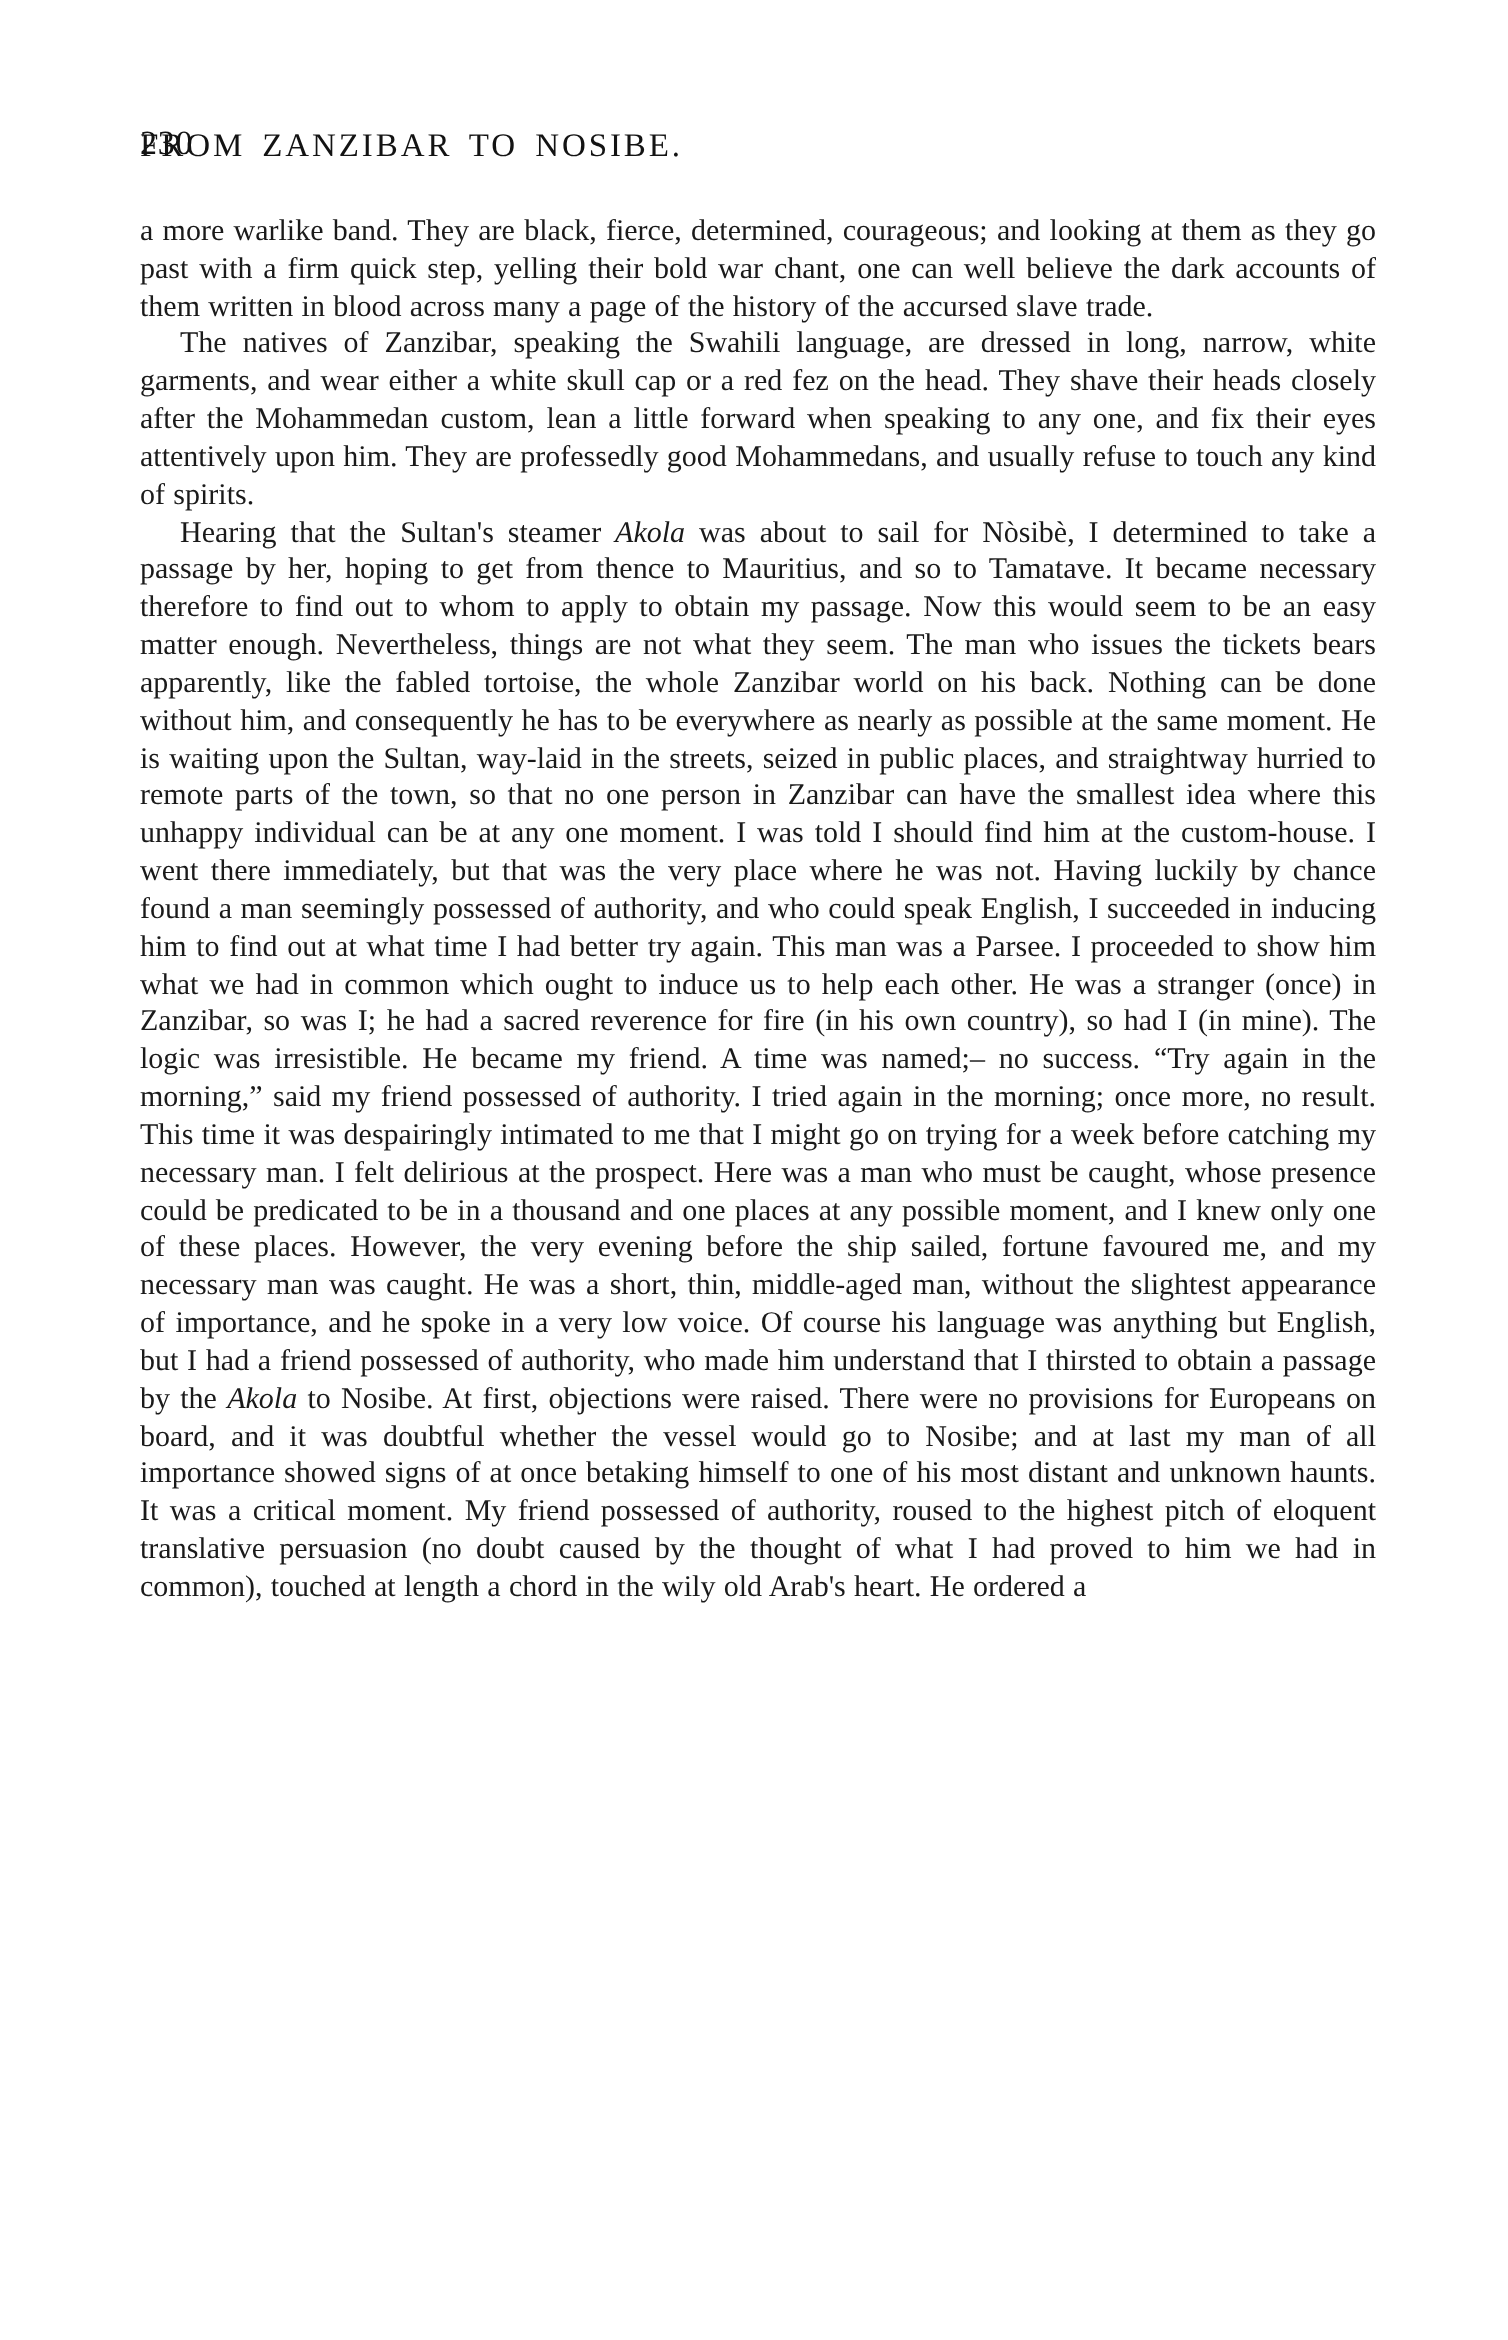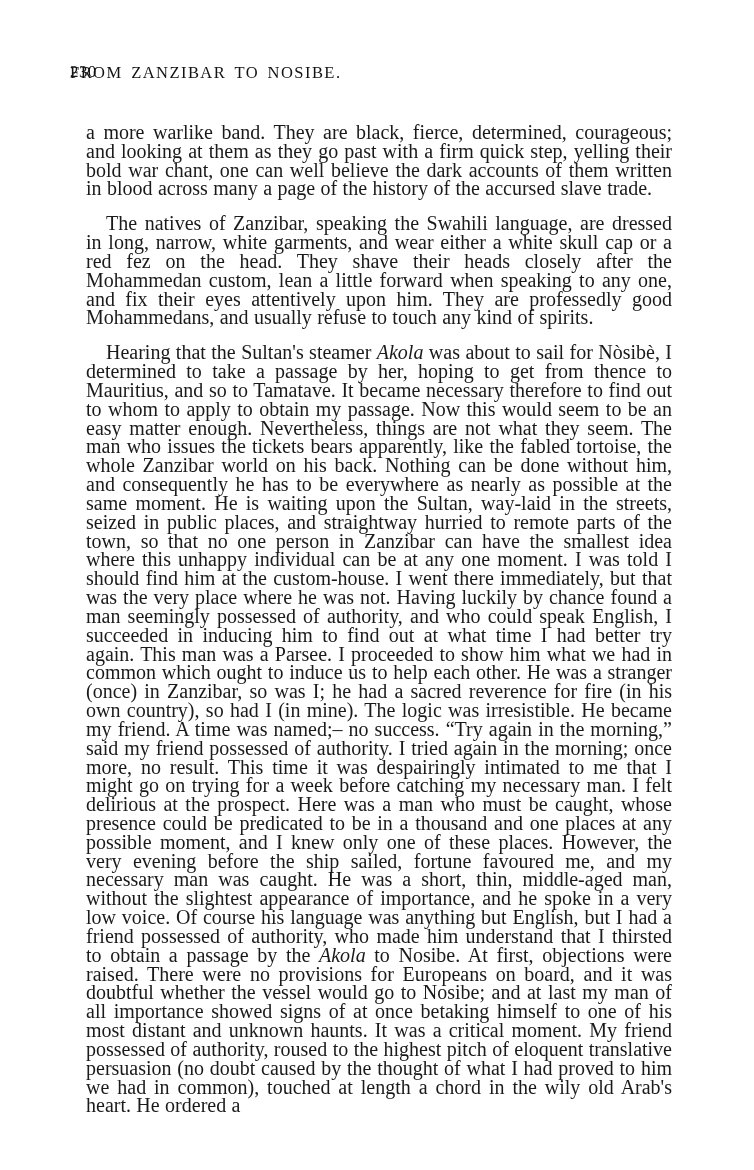--- a/index.html
+++ b/index.html
@@ -48,24 +48,24 @@
   }
 
   
   .textblock {
     position: absolute;
     left: 70px;
     top: 107px;
     width: 618px;
   }
   p.para {
-    margin: 16px;
+    margin: 0;
     text-align: justify;
     text-justify: inter-word;
-    font-size: 20px;
+    font-size: 15px;
     line-height: 18.83px;
     text-indent: 20px;
     word-spacing: 0.4px;
     hyphens: none;
   }
   p.para.first {
     text-indent: 0;
   }
   i, em {
   }

